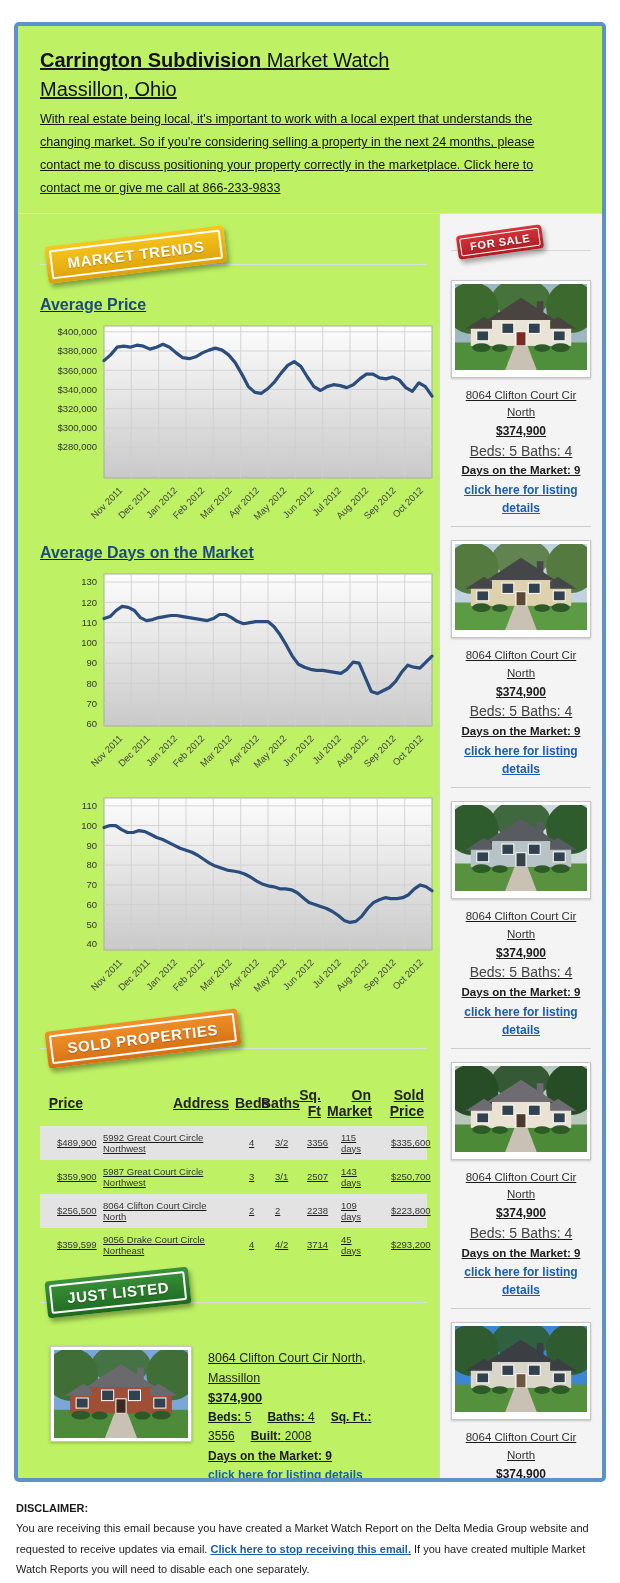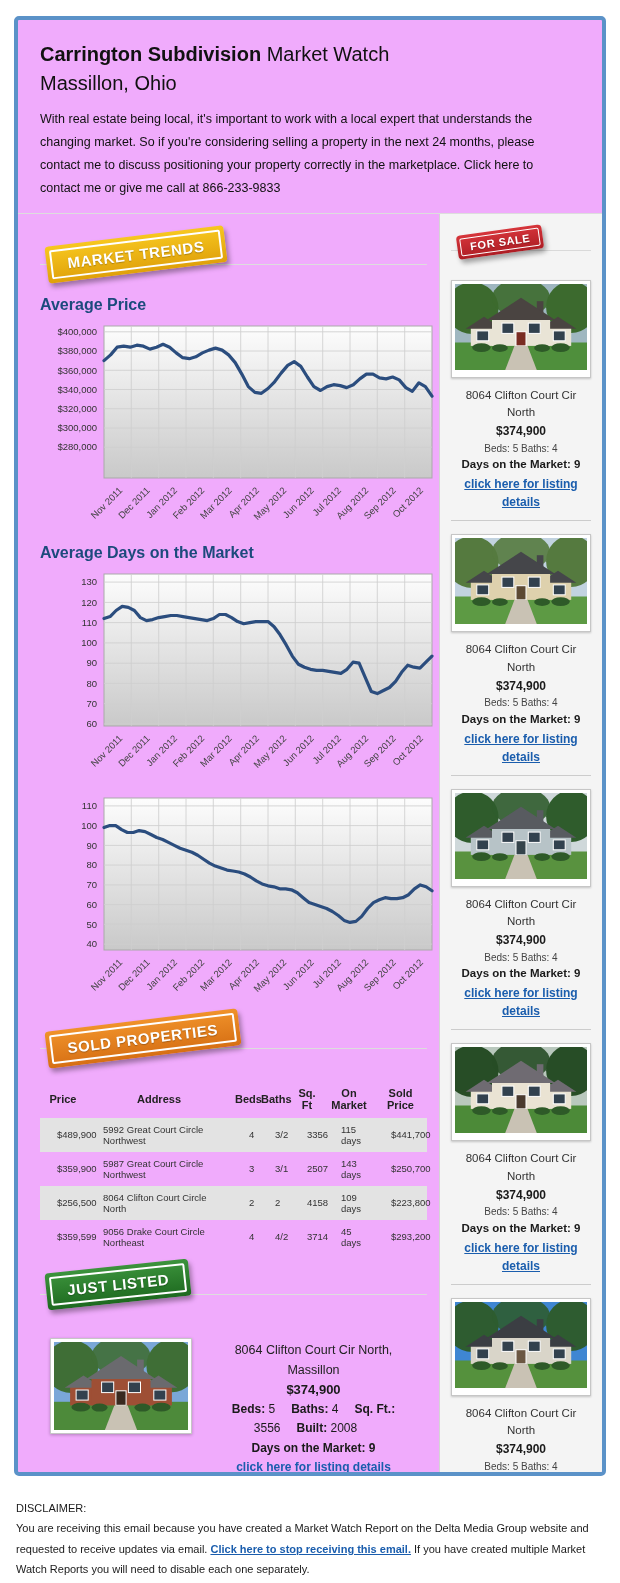--- a/index.html
+++ b/index.html
@@ -1,23 +1,23 @@
 <!DOCTYPE html>
 <html><head>
 <meta charset="utf-8">
 <style>
   * { box-sizing: border-box; }
   body { width: 620px; height: 1583px; margin: 0; background: #fff;
          font-family: "Liberation Sans", sans-serif; color: #1a1a1a; overflow: hidden; position: relative; }
-  .container { position: absolute; left: 14px; top: 16px; width: 592px; height: 1460px;
-               border: 4px solid #5b92c8; border-radius: 5px; background: #f0abfc; overflow: hidden; }
+  .container { position: absolute; left: 14px; top: 22px; width: 592px; height: 1460px;
+               border: 4px solid #5b92c8; border-radius: 5px; background: #bef264; overflow: hidden; text-decoration: underline; }
   .header { padding: 20px 26px 12px 22px; }
   .title { font-size: 20px; line-height: 1.45; color: #111; }
   .title .bold { font-weight: bold; }
-  .intro { font-size: 12.5px; line-height: 1.85; margin-top: 10px; color: #111; }
+  .intro { font-size: 12.5px; line-height: 1.85; margin-top: 4px; color: #111; }
   .content { display: flex; border-top: 1px solid #ddd; align-items: stretch; }
   .main { width: 421px; padding: 10px 12px 0 22px; }
   .sidebar { flex: 1; border-left: 1px solid #d4d4d4; background: #f4f4f4; padding: 10px 11px 10px 11px; min-height: 1290px; }
   
   .badge-row { position: relative; height: 56px; margin: 8px 0 8px; }
   .badge-row .rule { position: absolute; left: 0; right: 0; top: 32px; border-top: 1px solid #ddd; }
   .badge { position: relative; display: inline-block; margin-left: 6px; margin-top: 4px;
            transform: rotate(-7deg); border-radius: 4px; padding: 4px;
            box-shadow: 2px 4px 5px rgba(0,0,0,.35); }
   .badge-inner { display: block; border: 2px solid #fff; border-radius: 2px; padding: 4px 15px;
@@ -29,46 +29,46 @@
   .badge.orange { background: linear-gradient(#f0922a, #d66f14); }
   .badge.green  { background: linear-gradient(#3c933c, #1d691f); transform: rotate(-6deg); }
   .sidebar .badge-row { height: 40px; margin: 2px 0 10px; }
   .sidebar .badge-row .rule { top: 24px; border-top-color: #d9d9d9; }
   
   .section-title { color: #1c4a7c; font-size: 16px; font-weight: bold; margin: 4px 0 6px; }
   .chart-block { margin-bottom: 8px; }
   svg text { font-family: "Liberation Sans", sans-serif; }
   
   table.sold { border-collapse: collapse; width: 387px; font-size: 9.5px; table-layout: fixed; margin: 6px 0 6px; }
-  table.sold th { text-align: center; font-size: 11px; color: #222; padding: 7px 3px; }
+  table.sold th { text-align: right; font-size: 14px; color: #222; padding: 7px 3px; }
   table.sold td { padding: 6px 17px; color: #333; }
   table.sold tr.odd td { background: #e3e3e3; }
   
-  .jl-item { display: flex; gap: 16px; padding: 12px 8px 14px 10px; text-align: center; }
+  .jl-item { display: flex; gap: 16px; padding: 12px 8px 14px 10px; }
   .jl-photo { width: 142px; flex: none; background: #fff; border: 1px solid #c6c6c6; padding: 3px;
               box-shadow: 0 1px 3px rgba(0,0,0,.25); height: 96px; align-self: flex-start; }
   .jl-text { font-size: 12px; line-height: 1.6; padding-top: 2px; }
   .jl-addr { font-size: 12.5px; color: #222; }
   .jl-price { font-weight: bold; font-size: 13px; }
   .jl-specs span { margin-right: 16px; }
   .jl-days { font-weight: bold; }
   a.details-link { color: #1a5dad; font-weight: bold; font-size: 12px; }
   
   .s-listing { padding-top: 4px; text-align: center; }
   .photo-frame { background: #fff; border: 1px solid #c6c6c6; padding: 3px; width: 140px;
                  margin-bottom: 9px; box-shadow: 0 1px 2px rgba(0,0,0,.2); }
   .s-addr { font-size: 11.5px; color: #333; line-height: 1.55; }
   .s-price { font-weight: bold; font-size: 12px; line-height: 1.55; }
-  .s-bb { font-size: 10px; color: #444; line-height: 1.55; }
+  .s-bb { font-size: 14px; color: #444; line-height: 1.55; }
   .s-days { font-weight: bold; font-size: 11.5px; line-height: 1.55; }
   .s-link { font-size: 11.5px; }
   .s-sep { border-bottom: 1px solid #ccc; margin: 10px 0 9px; }
   
   .disclaimer { position: absolute; left: 16px; top: 1498px; width: 588px; font-size: 11px; line-height: 1.85; }
-  .disclaimer .dh { font-weight: normal; }
+  .disclaimer .dh { font-weight: bold; }
   a.stop-link { color: #1a5dad; font-weight: bold; text-decoration: underline; }
 </style>
 </head>
 <body>
 
 <div class="container">
 
   <div class="header">
     <div class="title">
       <span class="bold">Carrington Subdivision</span><span> Market Watch</span><br>
@@ -264,37 +264,37 @@
             </tr>
           </thead>
         <tbody id="sold-body">
             <tr class="odd">
               <td>$489,900</td>
               <td>5992 Great Court Circle Northwest</td>
               <td>4</td>
               <td>3/2</td>
               <td>3356</td>
               <td>115 days</td>
-              <td>$441,700</td>
+              <td>$335,600</td>
             </tr>
             <tr class="even">
               <td>$359,900</td>
               <td>5987 Great Court Circle Northwest</td>
               <td>3</td>
               <td>3/1</td>
               <td>2507</td>
               <td>143 days</td>
               <td>$250,700</td>
             </tr>
             <tr class="odd">
               <td>$256,500</td>
               <td>8064 Clifton Court Circle North</td>
               <td>2</td>
               <td>2</td>
-              <td>4158</td>
+              <td>2238</td>
               <td>109 days</td>
               <td>$223,800</td>
             </tr>
             <tr class="even">
               <td>$359,599</td>
               <td>9056 Drake Court Circle Northeast</td>
               <td>4</td>
               <td>4/2</td>
               <td>3714</td>
               <td>45 days</td>

